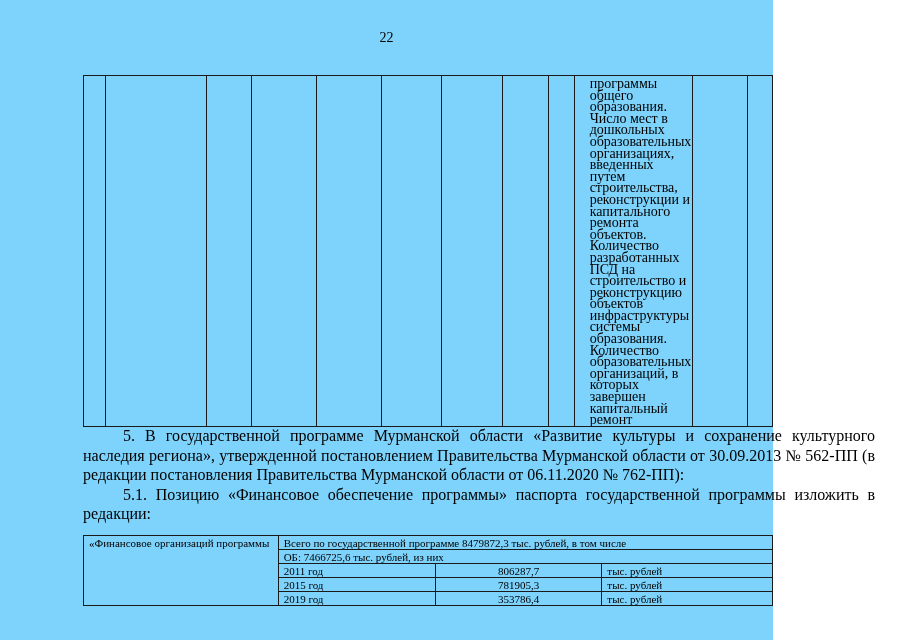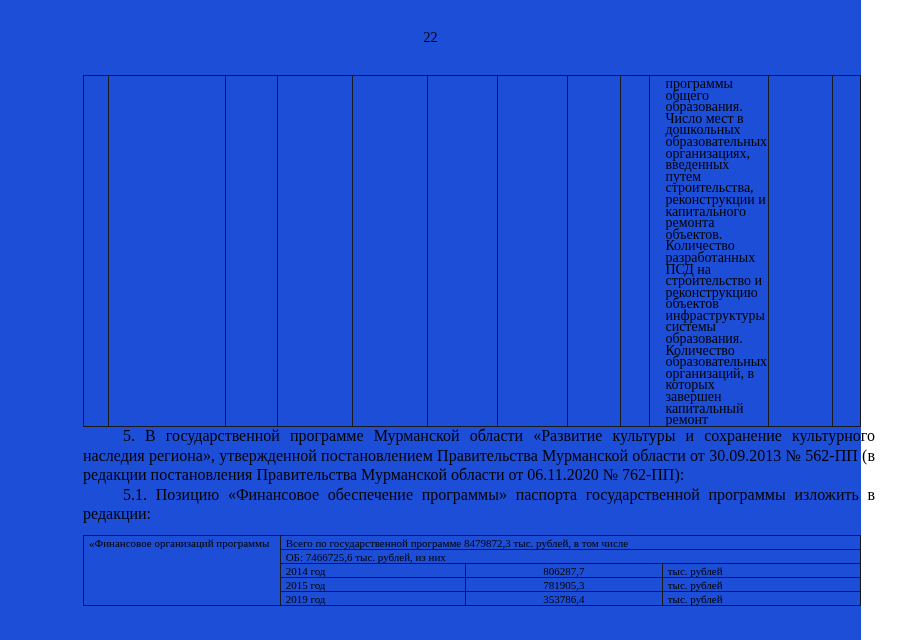--- a/index.html
+++ b/index.html
@@ -4,21 +4,21 @@
 <style>
   * { margin: 0; padding: 0; box-sizing: border-box; }
   html, body { background: #ffffff; }
   body {
     width: 905px; height: 640px;
     font-family: "Liberation Serif", serif;
     color: #000;
     position: relative;
     overflow: hidden;
   }
-  .page { position: relative; width: 861px; height: 640px; background: #1d4ed8; }
+  .page { position: relative; width: 773px; height: 640px; background: #7dd3fc; }
 
   .page-number {
     position: absolute; top: 30px; left: 0; right: 0;
     text-align: center; font-size: 14px;
   }
 
   
   .top-table {
     position: absolute; top: 75px; left: 83px;
     border-collapse: collapse; table-layout: fixed;
@@ -147,21 +147,21 @@
     </colgroup>
     <tbody>
         <tr>
       <td class="label-cell" rowspan="5">«Финансовое организаций программы</td>
       <td colspan="3">Всего по государственной программе 8479872,3 тыс. рублей, в том числе</td>
     </tr>
     <tr>
       <td colspan="3">ОБ: 7466725,6 тыс. рублей, из них</td>
     </tr>
     <tr>
-      <td>2014 год</td>
+      <td>2011 год</td>
       <td class="amount-cell">806287,7</td>
       <td>тыс. рублей</td>
     </tr>
     <tr>
       <td>2015 год</td>
       <td class="amount-cell">781905,3</td>
       <td>тыс. рублей</td>
     </tr>
     <tr>
       <td>2019 год</td>

